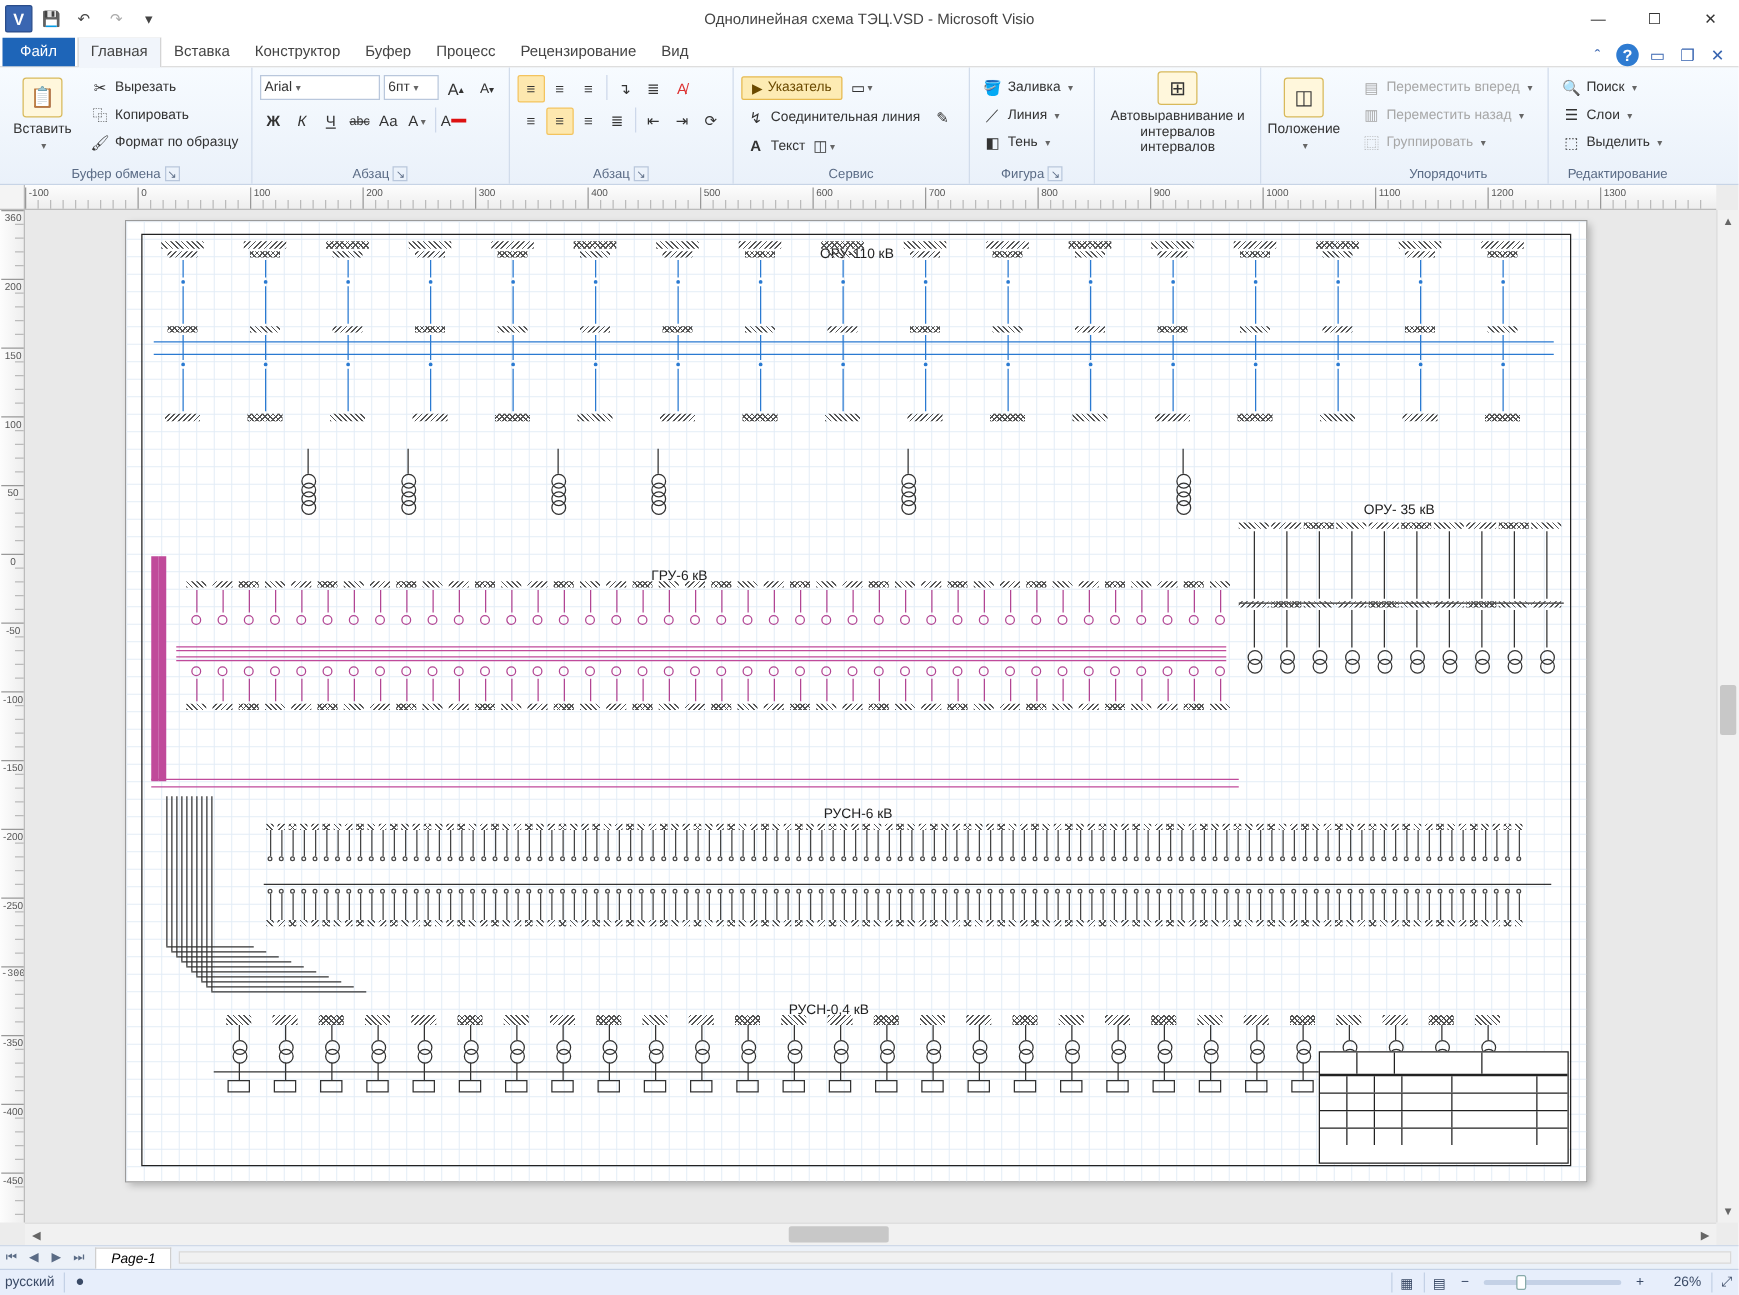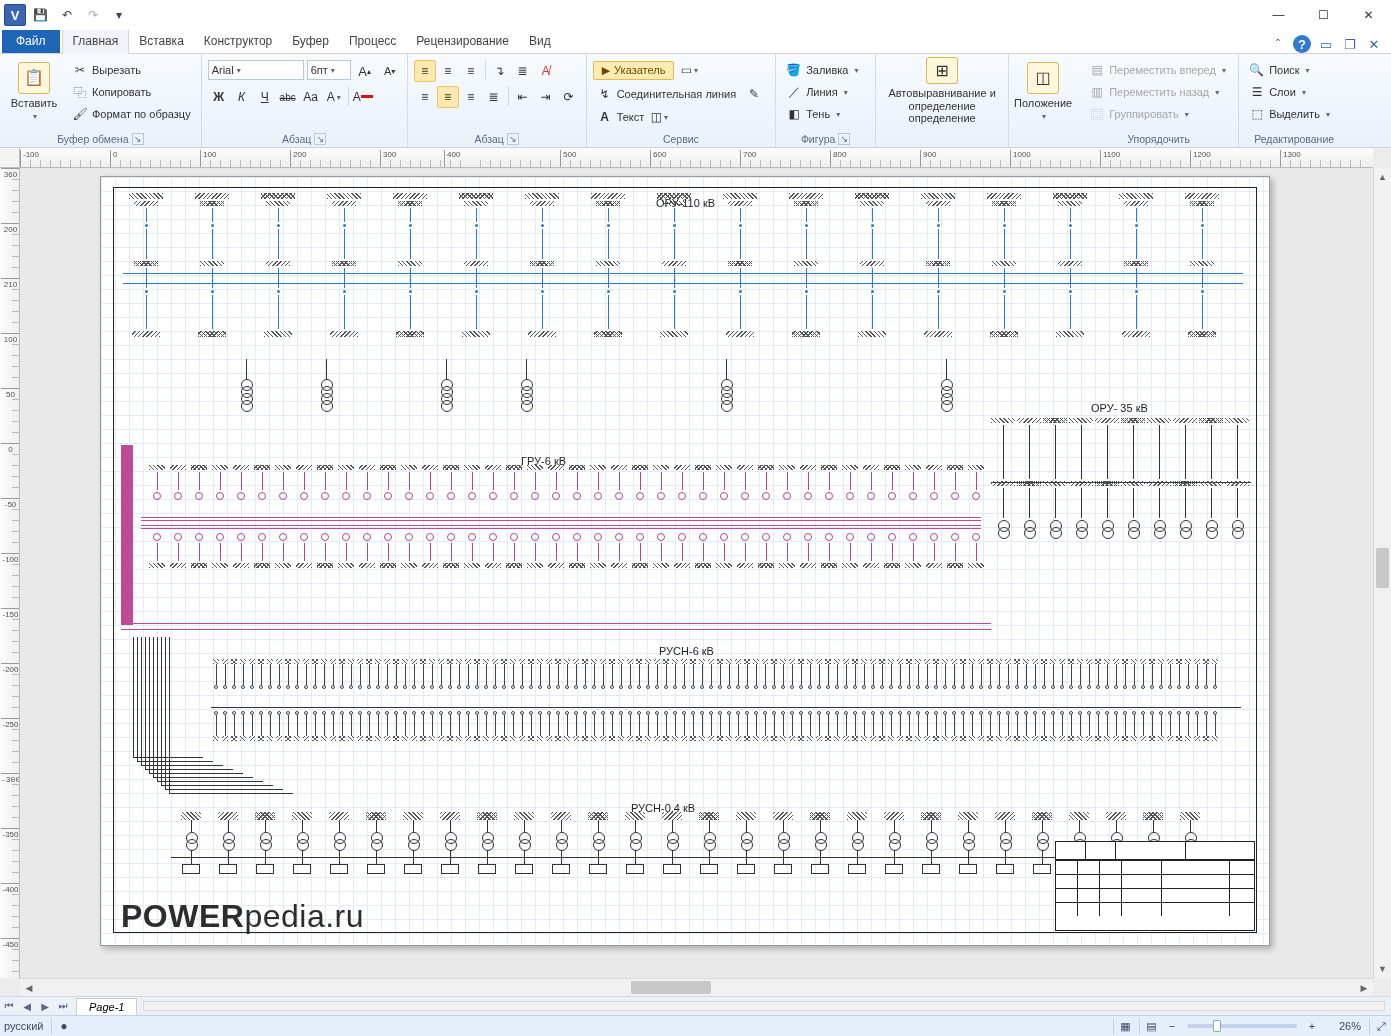--- a/index.html
+++ b/index.html
@@ -138,20 +138,21 @@
     <div class="qat-btn">
         <span>↶</span>
       </div>
     <div class="qat-btn" style="color:#aaa">
         <span>↷</span>
       </div>
     <div class="qat-btn">
         <span>▾</span>
       </div>
   </div>
+  <div class="title-text">Однолинейная схема ТЭЦ.VSD  -  Microsoft Visio</div>
   <div class="win-controls">
     <div class="wbtn">
         <span>—</span>
       </div>
     <div class="wbtn">
         <span>☐</span>
       </div>
     <div class="wbtn close">
         <span>✕</span>
       </div>
@@ -318,21 +319,21 @@
     <div class="label">
         <span>Фигура</span>
         <span class="dlg">↘</span>
       </div>
   </div>
 
   <div class="rgroup" style="min-width:130px">
     <div class="body">
         <div class="big-btn" style="width:120px">
       <div class="icon">⊞</div>
-      <span style="text-align:center;line-height:1.15">Автовыравнивание и определение определение</span>
+      <span style="text-align:center;line-height:1.15">Автовыравнивание и интервалов интервалов</span>
     </div>
       </div>
     <div class="label">&nbsp;</div>
   </div>
 
   <div class="rgroup" style="border-right:none;min-width:70px">
     <div class="body">
         <div class="big-btn">
       <div class="icon">◫</div>
       <span>Положение</span>
@@ -430,21 +431,21 @@
       <div class="minor" style="left: 350px;"></div>
       <div class="tick" style="left: 360px;">300</div>
       <div class="minor" style="left: 370px;"></div>
       <div class="minor" style="left: 380px;"></div>
       <div class="minor" style="left: 390px;"></div>
       <div class="minor" style="left: 400px;"></div>
       <div class="minor" style="left: 410px;"></div>
       <div class="minor" style="left: 420px;"></div>
       <div class="minor" style="left: 430px;"></div>
       <div class="minor" style="left: 440px;"></div>
-      <div class="tick" style="left: 424px;">400</div>
+      <div class="tick" style="left: 450px;">400</div>
       <div class="minor" style="left: 460px;"></div>
       <div class="minor" style="left: 470px;"></div>
       <div class="minor" style="left: 480px;"></div>
       <div class="minor" style="left: 490px;"></div>
       <div class="minor" style="left: 500px;"></div>
       <div class="minor" style="left: 510px;"></div>
       <div class="minor" style="left: 520px;"></div>
       <div class="minor" style="left: 530px;"></div>
       <div class="tick" style="left: 540px;">500</div>
       <div class="minor" style="left: 550px;"></div>
@@ -532,21 +533,21 @@
       <div class="tick" style="top: 0px;">360</div>
       <div class="minor" style="top: 11px;"></div>
       <div class="minor" style="top: 22px;"></div>
       <div class="minor" style="top: 33px;"></div>
       <div class="minor" style="top: 44px;"></div>
       <div class="tick" style="top: 55px;">200</div>
       <div class="minor" style="top: 66px;"></div>
       <div class="minor" style="top: 77px;"></div>
       <div class="minor" style="top: 88px;"></div>
       <div class="minor" style="top: 99px;"></div>
-      <div class="tick" style="top: 110px;">210</div>
+      <div class="tick" style="top: 110px;">150</div>
       <div class="minor" style="top: 121px;"></div>
       <div class="minor" style="top: 132px;"></div>
       <div class="minor" style="top: 143px;"></div>
       <div class="minor" style="top: 154px;"></div>
       <div class="tick" style="top: 165px;">100</div>
       <div class="minor" style="top: 176px;"></div>
       <div class="minor" style="top: 187px;"></div>
       <div class="minor" style="top: 198px;"></div>
       <div class="minor" style="top: 209px;"></div>
       <div class="tick" style="top: 220px;">50</div>
@@ -2728,23 +2729,20 @@
         <div class="r">
             <div class="c" style="width:22px"></div>
             <div class="c" style="width:22px"></div>
             <div class="c" style="width:22px"></div>
             <div class="c" style="width:40px"></div>
             <div class="c" style="flex:1"></div>
             <div class="c" style="width:24px;border-right:none"></div>
           </div>
       </div>
 
-      <div class="watermark">
-        <span>POWER</span><span class="light">pedia.ru</span>
-      </div>
     </div>
   </div>
 
   <div class="vscroll">
     <div class="arr up">▲</div>
     <div class="thumb"></div>
     <div class="arr dn">▼</div>
   </div>
   <div class="hscroll">
     <div class="arr">◀</div>

